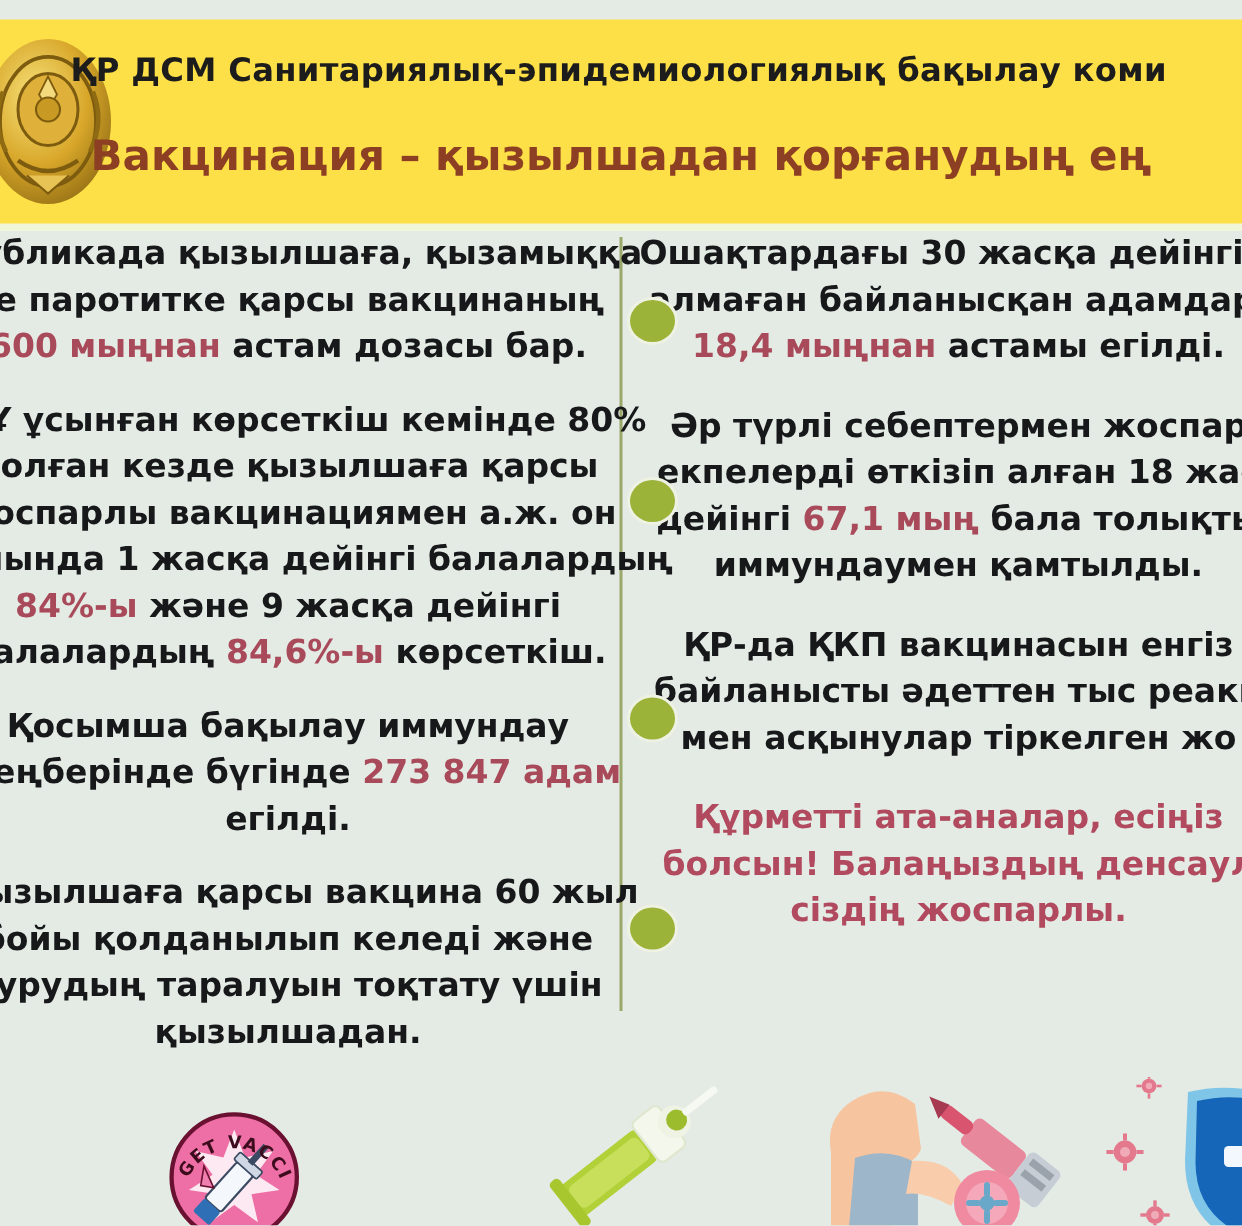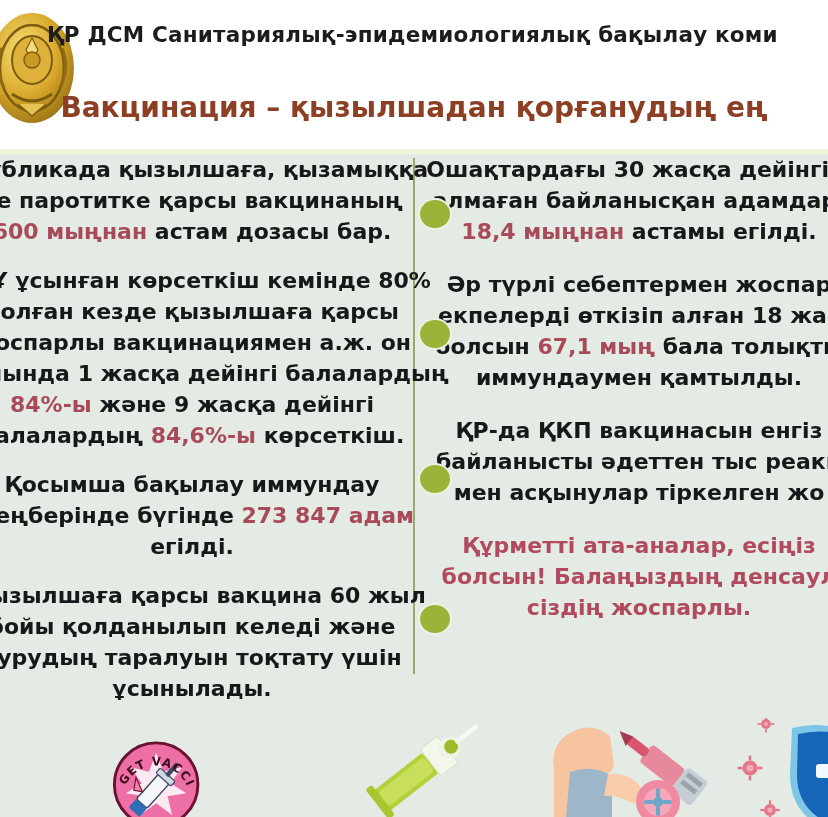--- a/index.html
+++ b/index.html
@@ -5,41 +5,41 @@
   html,body{margin:0;padding:0;}
   body{
     width:828px;height:817px;
     background:#e4eae4;
     font-family:"DejaVu Sans","Liberation Sans",sans-serif;
     overflow:hidden;
     position:relative;
   }
   
   #header{
-    position:absolute;left:0;top:0;width:828px;height:152px;
-    background:#ffffff;
+    position:absolute;left:0;top:13px;width:828px;height:152px;
+    background:#fde047;
     overflow:hidden;
   }
   #emblem{
     position:absolute;left:-12px;top:8px;width:96px;height:118px;
   }
   #org-line{
     position:absolute;left:47px;top:22px;
     white-space:nowrap;
     font-size:21.5px;font-weight:bold;color:#1c1c1c;
     letter-spacing:.2px;
   }
   #poster-title{
     position:absolute;left:0px;top:72px;width:828px;
     text-align:center;
     font-size:28px;line-height:38px;font-weight:bold;
     color:#8d3f24;
     white-space:nowrap;
   }
-  #poster-title .ln{display:block;margin-top:17px;}
+  #poster-title .ln{display:block;}
   #header-edge{
     position:absolute;left:0;top:149px;width:828px;height:5px;
     background:#f2f6d8;
   }
   
   #body-area{
     position:absolute;left:0;top:154px;width:828px;height:663px;
     background:#e4eae4;
     overflow:hidden;
   }
@@ -126,33 +126,33 @@
       </div>
       <div class="para">
         <span class="ln"><span>Қосымша бақылау иммундау</span></span>
         <span class="ln"><span>шеңберінде бүгінде </span><span class="hl">273 847 адам</span></span>
         <span class="ln"><span>егілді.</span></span>
       </div>
       <div class="para">
         <span class="ln"><span>Қызылшаға қарсы вакцина 60 жыл</span></span>
         <span class="ln"><span>бойы қолданылып келеді және</span></span>
         <span class="ln"><span>аурудың таралуын тоқтату үшін</span></span>
-        <span class="ln"><span>ұсынылады.</span></span>
+        <span class="ln"><span>қызылшадан.</span></span>
       </div>
     </div>
   <div class="col" id="col-right">
       <div class="para">
         <span class="ln"><span>Ошақтардағы 30 жасқа дейінгі е</span></span>
         <span class="ln"><span>алмаған байланысқан адамдар,</span></span>
         <span class="ln"><span class="hl">18,4 мыңнан </span><span>астамы егілді.</span></span>
       </div>
       <div class="para">
         <span class="ln"><span>Әр түрлі себептермен жоспар</span></span>
         <span class="ln"><span>екпелерді өткізіп алған 18 жас</span></span>
-        <span class="ln"><span>болсын </span><span class="hl">67,1 мың </span><span>бала толықты</span></span>
+        <span class="ln"><span>дейінгі </span><span class="hl">67,1 мың </span><span>бала толықты</span></span>
         <span class="ln"><span>иммундаумен қамтылды.</span></span>
       </div>
       <div class="para">
         <span class="ln"><span>ҚР-да ҚКП вакцинасын енгіз</span></span>
         <span class="ln"><span>байланысты әдеттен тыс реакц</span></span>
         <span class="ln"><span>мен асқынулар тіркелген жо</span></span>
       </div>
       <div class="para pink">
         <span class="ln"><span>Құрметті ата-аналар, есіңіз</span></span>
         <span class="ln"><span>болсын! Балаңыздың денсаул</span></span>

